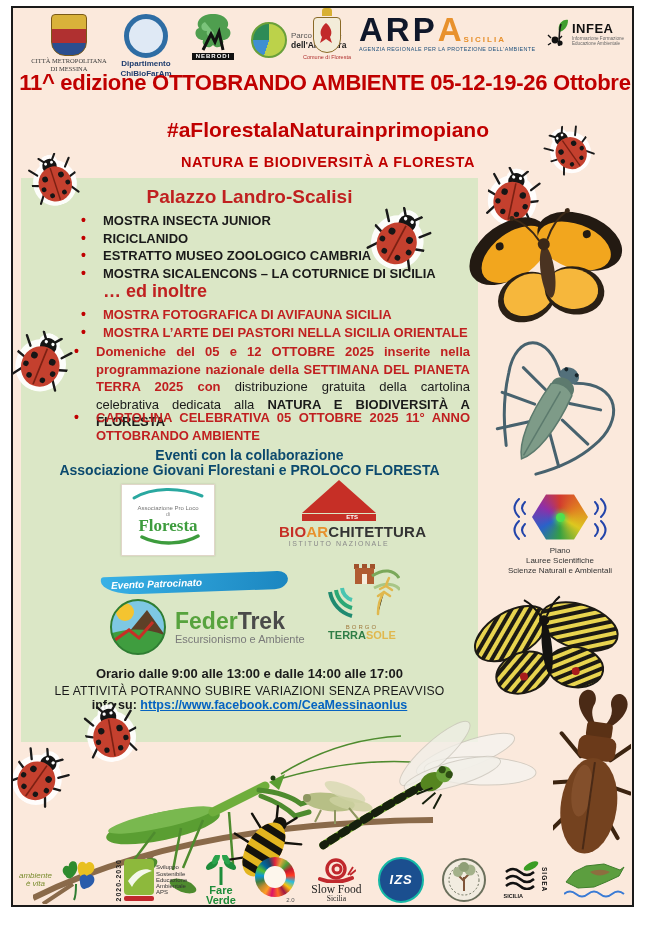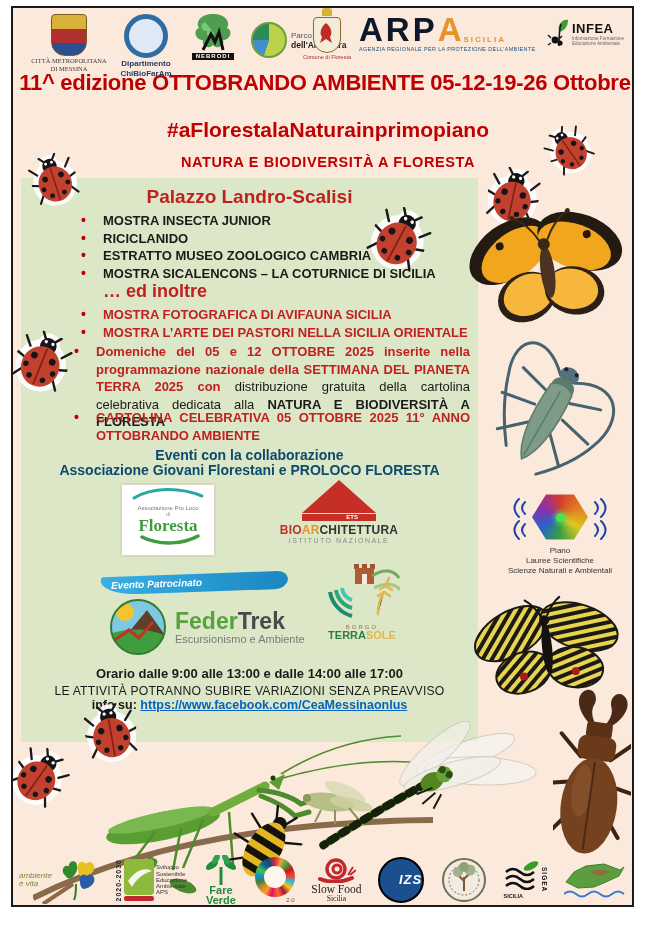--- a/index.html
+++ b/index.html
@@ -36,21 +36,21 @@
   .fb-link{color:#0563c1;text-decoration:underline;cursor:pointer;font-weight:600;}
 
   
   .proloco-box{background:#fff;border:1px solid #e0d6c8;width:92px;height:70px;box-shadow:0 0 2px rgba(0,0,0,.15);}
   .proloco-t1{font-size:6px;color:#777;text-align:center;}
   .proloco-t2{font-size:6px;color:#999;text-align:center;}
   .proloco-name{font-family:"Liberation Serif",serif;font-weight:bold;color:#3d9c3d;font-size:17px;text-align:center;line-height:1;}
   .bio-tri{width:0;height:0;border-left:37px solid transparent;border-right:37px solid transparent;border-bottom:33px solid #c62f26;margin:0 auto;}
   .bio-bar{width:74px;height:7px;background:#c62f26;margin:1px auto 2px;position:relative;}
   .bio-ets{position:absolute;right:18px;top:0;font-size:6px;color:#fff;font-weight:bold;line-height:7px;}
-  .bio-name{font-size:12px;font-weight:bold;letter-spacing:.2px;text-align:center;}
+  .bio-name{font-size:15px;font-weight:bold;letter-spacing:.2px;text-align:center;}
   .bio-sub{font-size:7px;color:#8a8a8a;letter-spacing:1.5px;text-align:center;}
   .evento-banner{background:linear-gradient(100deg,#38b1e6,#1b86c0);color:#fff;font-style:italic;font-size:10px;font-weight:bold;padding:3px 12px 4px 10px;border-radius:4px 14px 18px 50px/4px 10px 14px 18px;transform:rotate(-2deg);width:165px;}
   .feder-name{font-size:23px;font-weight:bold;line-height:1;}
   .feder-g{color:#57a33e;} .feder-d{color:#4a4a4a;}
   .feder-sub{font-size:11px;color:#7a7a7a;}
   .terra-borgo{font-size:6px;color:#a0793c;letter-spacing:2px;text-align:center;}
   .terra-name{font-size:11px;font-weight:bold;text-align:center;line-height:1;}
   .terra-g{color:#2f7d46;} .terra-y{color:#e0b84e;}
   .pls-txt{font-size:8px;color:#333;text-align:center;line-height:1.25;}
   .hexwheel{width:56px;height:50px;background:conic-gradient(#d23b2f,#e07b22,#ddc81f,#35a043,#2a62c9,#8e2fa8,#d23b2f);clip-path:polygon(25% 5%,75% 5%,100% 50%,75% 95%,25% 95%,0 50%);position:relative;margin:0 auto;}
@@ -432,21 +432,21 @@
       <circle cx="134" cy="70" r="8" fill="#6aa23a"></circle>
       <circle cx="131" cy="66" r="3.6" fill="#2e4d14"></circle>
         <circle cx="139" cy="69" r="3.6" fill="#2e4d14"></circle>
       <path d="M126 86 L112 96 M130 90 L120 104 M136 90 L132 106" stroke="#17200e" stroke-width="2" fill="none"></path>
     </g>
   </svg>
 
   <div class="abs footer-row">
 
     <div class="flogo" style="flex-direction:row;gap:2px;">
-      <div style="text-align:left;">
+      <div style="text-align:center;">
         <div style="font-size:8px;color:#7a8c2e;font-style:italic;">ambiente</div>
         <div style="font-size:8px;color:#7a8c2e;font-style:italic;">è vita</div>
       </div>
       <svg width="44" height="44" viewBox="0 0 44 44">
         <path d="M22 26 C 22 34 22 38 20 42" stroke="#2e7d32" stroke-width="2" fill="none"></path>
         <path d="M10 16 C6 10 12 4 16 8 C18 2 26 4 24 10 C24 16 16 20 14 20 C12 20 10 18 10 16 Z" fill="#2e8b2e" transform="rotate(-18 16 12)"></path>
         <path d="M24 12 C22 5 29 1 32 6 C36 1 42 6 40 12 C38 17 30 19 29 19 C27 19 24 16 24 12 Z" fill="#e8c020"></path>
         <path d="M26 24 C24 18 30 14 33 18 C37 14 42 19 40 24 C38 29 31 31 30 31 C28 31 26 28 26 24 Z" fill="#2a5caa"></path>
       </svg>
     </div>
@@ -491,21 +491,21 @@
         <path d="M4 22 Q 20 28 36 21" stroke="#c0282d" stroke-width="4" fill="none" stroke-linecap="round"></path>
         <circle cx="20" cy="12" r="9" fill="none" stroke="#c0282d" stroke-width="3.4"></circle>
         <circle cx="21" cy="12" r="4" fill="none" stroke="#c0282d" stroke-width="3"></circle>
         <path d="M32 18 L37 10 M34 18 L40 13" stroke="#c0282d" stroke-width="1.8"></path>
       </svg>
       <div style="font-family:'Liberation Serif',serif;font-size:11.5px;color:#1a1a1a;">Slow Food</div>
       <div style="font-family:'Liberation Serif',serif;font-size:7.5px;color:#1a1a1a;">Sicilia</div>
     </div>
 
     <div class="flogo">
-      <div style="width:42px;height:42px;border-radius:50%;background:#1b4f8f;border:2px solid #000000;display:flex;align-items:center;justify-content:flex-end;">
+      <div style="width:42px;height:42px;border-radius:50%;background:#1b4f8f;border:2px solid #14b8a6;display:flex;align-items:center;justify-content:center;">
         <span style="color:#fff;font-weight:bold;font-size:13px;letter-spacing:1px;font-style:italic;">IZS</span>
       </div>
     </div>
 
     <div class="flogo">
       <svg width="46" height="46" viewBox="0 0 46 46">
         <circle cx="23" cy="23" r="21" fill="#f2ece0" stroke="#6b705c" stroke-width="2"></circle>
         <circle cx="23" cy="23" r="15" fill="none" stroke="#6b705c" stroke-width="1" stroke-dasharray="2 2"></circle>
         <path d="M23 34 V 20 M23 24 L17 18 M23 22 L29 16" stroke="#7f5539" stroke-width="2" fill="none"></path>
         <circle cx="17" cy="15" r="5" fill="#a3b18a"></circle>

